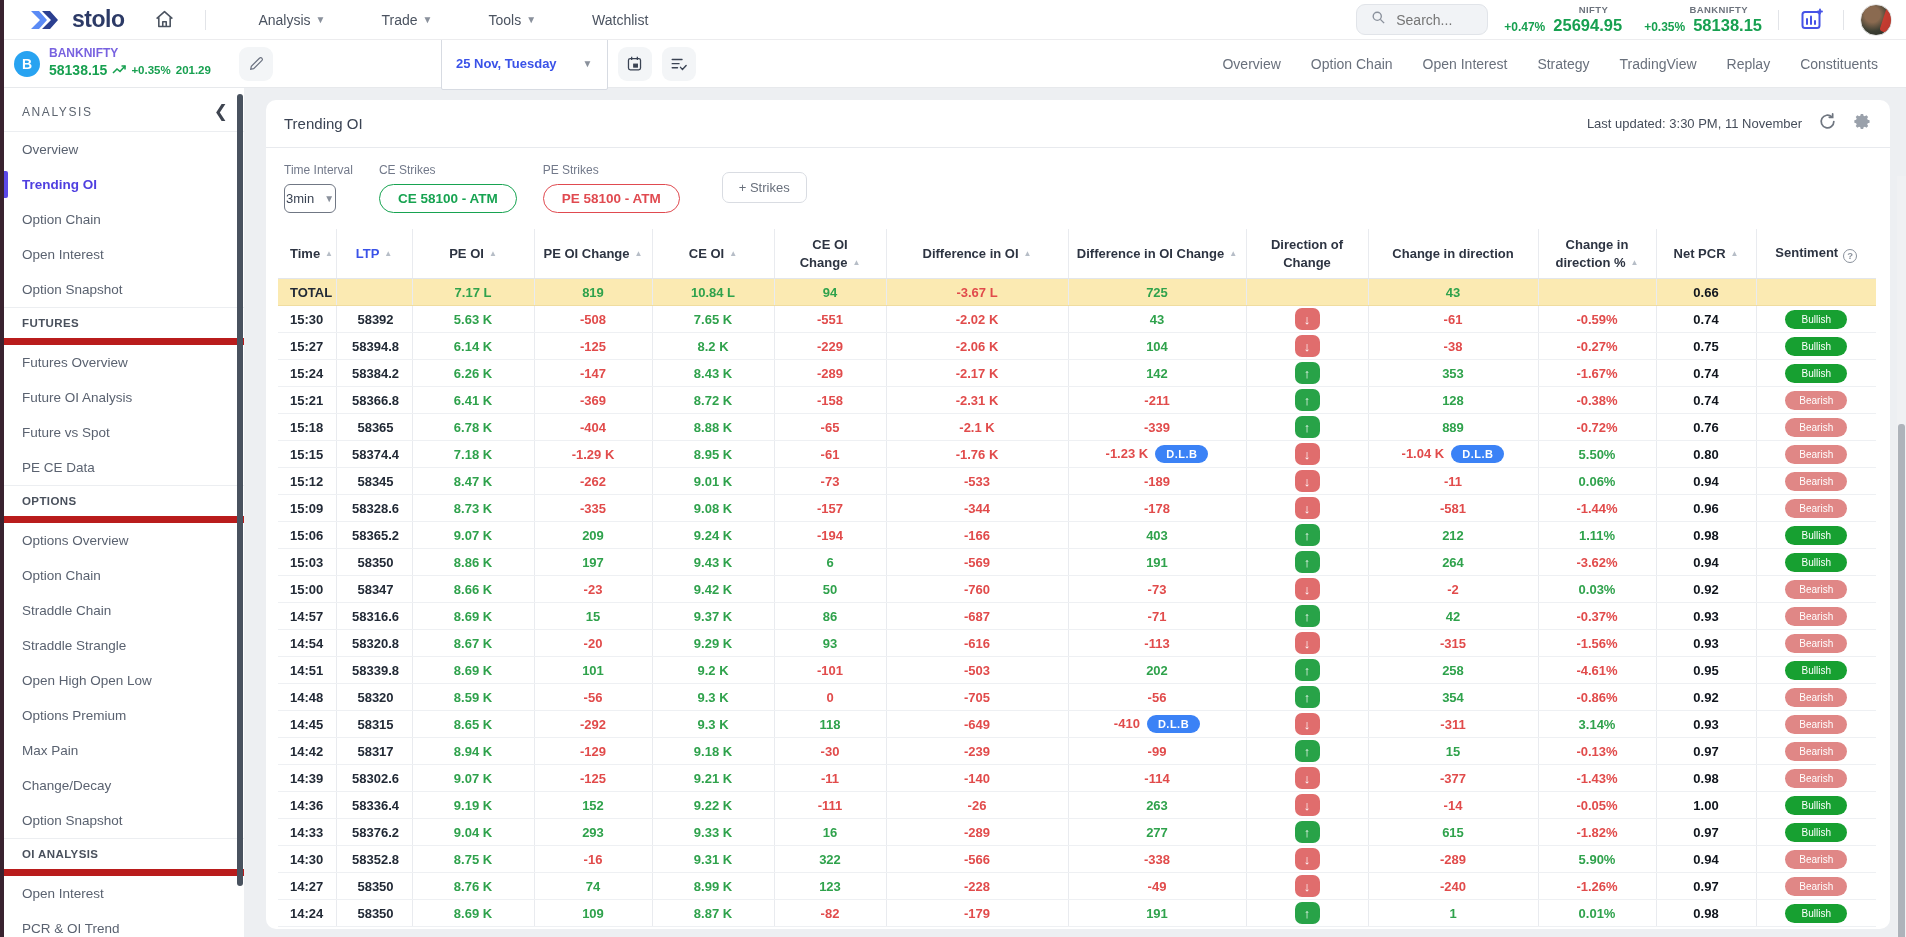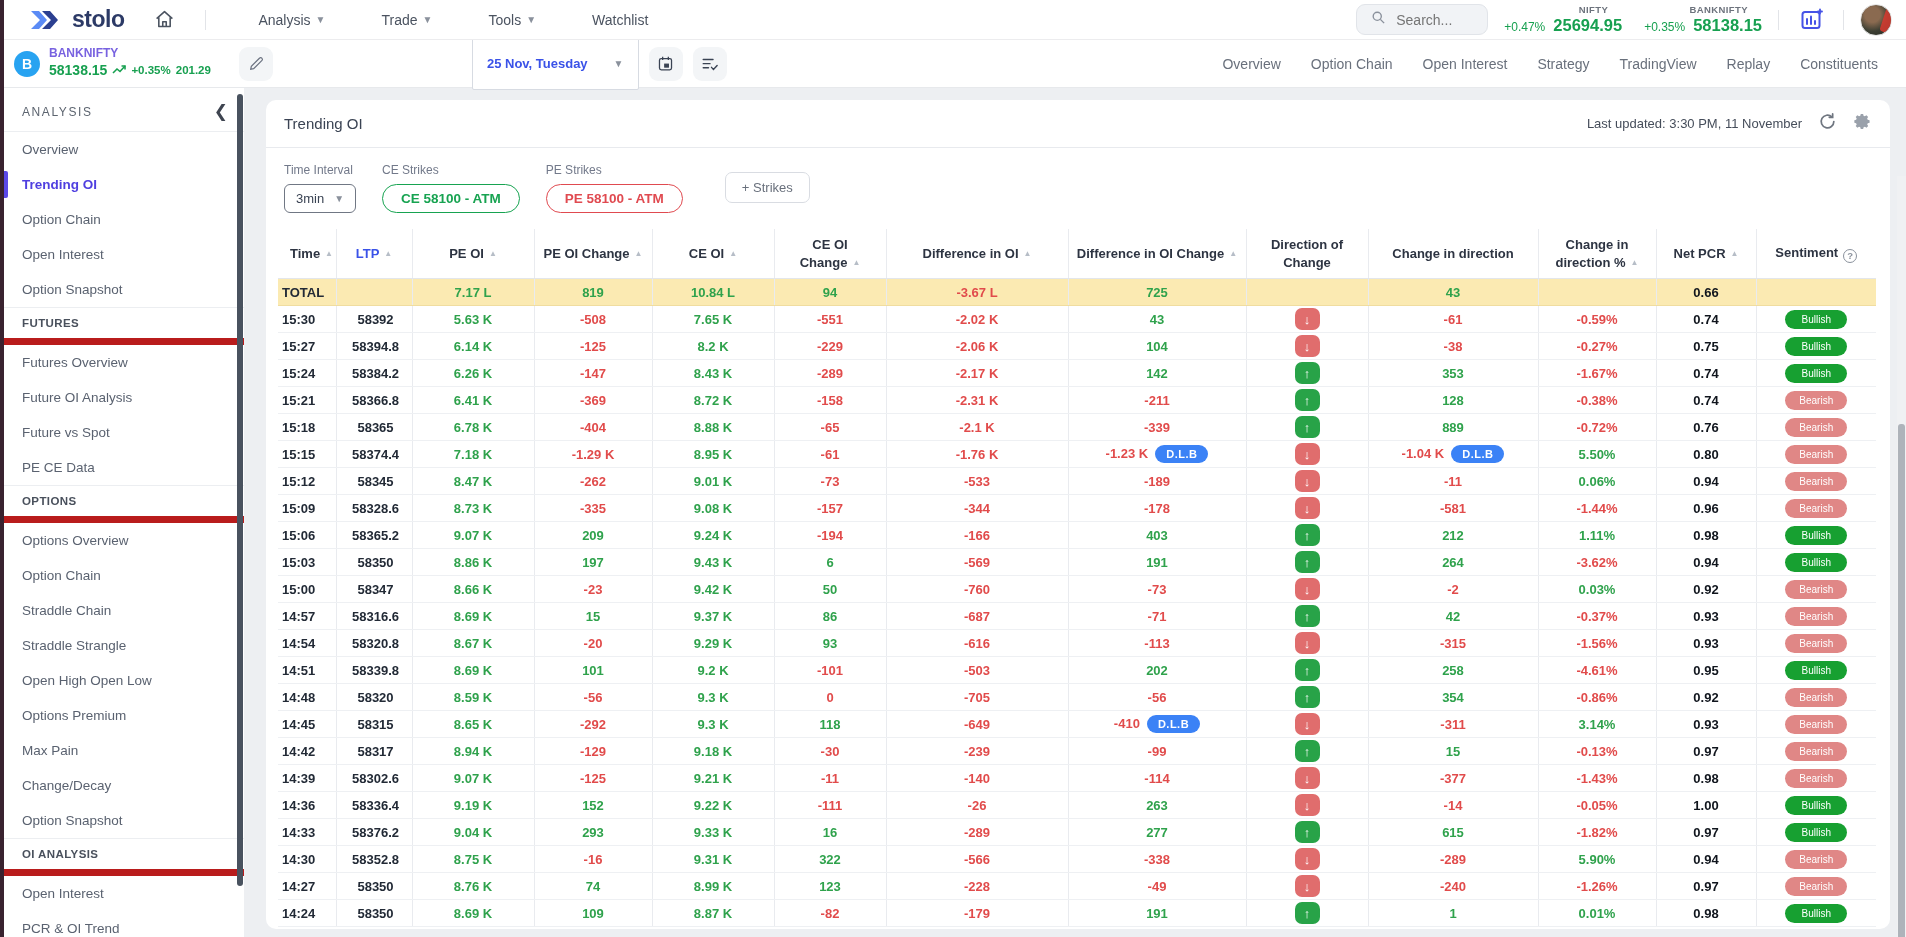--- a/index.html
+++ b/index.html
@@ -22,41 +22,41 @@
   .nav-menu { font-size:14px; color:#4b5360; display:flex; align-items:center; gap:5px; cursor:pointer; }
   .caret { font-size:10px; color:#8a919c; }
   .nav-right { display:flex; align-items:center; gap:16px; }
   .searchbox { display:flex; align-items:center; gap:8px; background:#f1f3f6; border:1px solid #e1e4e9;
                border-radius:9px; padding:5px 14px; width:132px; }
   .searchbox input { border:none; background:transparent; outline:none; width:100px; font-size:14px; color:#6b7280;
                      font-family:"Liberation Sans", sans-serif; }
   .ticker { display:flex; flex-direction:column; align-items:flex-end; line-height:1.1; }
   .ticker-name { font-size:9.5px; font-weight:bold; color:#6d737d; letter-spacing:0.4px; margin-right:14px; }
   .ticker-row { display:flex; align-items:baseline; gap:8px; }
-  .ticker-chg { font-size:12px; font-weight:normal; color:#17a050; }
+  .ticker-chg { font-size:12px; font-weight:bold; color:#17a050; }
   .ticker-val { font-size:16.5px; font-weight:bold; color:#17a050; }
   .avatar { width:32px; height:32px; border-radius:50%;
             background:radial-gradient(circle at 38% 32%, #8a6a50 0 28%, #3c3f33 60%, #23261f 100%);
             position:relative; overflow:hidden; border:1px solid #e5e5e5; }
   .avatar::after { content:""; position:absolute; right:-4px; top:2px; width:12px; height:26px; background:#d8392f; transform:rotate(18deg); border-radius:3px; opacity:.85; }
 
   
   .subheader { height:48px; background:#fff; display:flex; align-items:center; padding:0 28px 0 14px;
                border-bottom:1px solid #e7e9ec; position:relative; z-index:9; }
   .sym-badge { width:26px; height:26px; border-radius:50%; background:#28a3f1; color:#fff; font-weight:bold;
                font-size:14px; display:flex; align-items:center; justify-content:center; }
   .sym-block { margin-left:9px; line-height:1.15; }
   .sym-name { font-size:12px; font-weight:bold; color:#7862e0; }
   .sym-price-row { display:flex; align-items:center; gap:5px; }
   .sym-price { font-size:14px; font-weight:bold; color:#17a050; }
   .sym-chg { font-size:11.5px; font-weight:bold; color:#17a050; }
   .pencil-btn { margin-left:28px; width:36px; height:34px; border-radius:9px; background:#f3f5f7; }
   .date-area { display:flex; align-items:center; gap:10px; margin-left:168px; }
   .date-select { display:flex; align-items:center; gap:26px; border:1px solid #d7dbe2; border-radius:2px;
-                 background:#fff; padding:18px 14px; cursor:pointer;margin-left:31px; }
+                 background:#fff; padding:18px 14px; cursor:pointer; }
   .date-text { font-size:13px; font-weight:bold; color:#3a52e8; }
   .sq-btn { width:34px; height:34px; border-radius:9px; background:#f3f5f7; display:inline-flex; align-items:center; justify-content:center; cursor:pointer; }
   .subtabs { margin-left:auto; display:flex; align-items:center; gap:30px; }
   .subtab { font-size:14px; color:#69707c; cursor:pointer; }
 
   
   .mainwrap { display:flex; height:849px; position:relative; }
   .sidebar { width:240px; background:#fff; margin-left:4px; position:relative; flex-shrink:0; padding-top:2px; }
   .sb-head { display:flex; align-items:center; justify-content:space-between; padding:13px 16px 11px 18px;
              border-bottom:1px solid #eceef1; }
@@ -73,40 +73,40 @@
   .card-head { display:flex; align-items:center; justify-content:space-between; padding:12px 18px; border-bottom:1px solid #e8eaee; }
   .card-title { font-size:15px; color:#3a4353; }
   .card-head-right { display:flex; align-items:center; gap:16px; }
   .last-updated { font-size:13px; color:#454d5a; }
   .refresh-ic, .gear-ic { color:#7c828c; cursor:pointer; }
 
   .filters { display:flex; align-items:center; gap:26px; padding:15px 18px 14px; }
   .fgroup { display:flex; flex-direction:column; gap:7px; }
   .flabel { font-size:12px; color:#72798a; }
   .tselect { display:flex; align-items:center; gap:10px; border:1px solid #707784; border-radius:6px;
-             padding:6px 10px; font-size:13px; color:#3a4353; cursor:pointer; width:72px; justify-content:center; }
+             padding:6px 10px; font-size:13px; color:#3a4353; cursor:pointer; width:52px; justify-content:center; }
   .pill { border-radius:999px; padding:6px 18px; font-size:13.5px; font-weight:bold; background:#fff; cursor:pointer; }
   .pill.ce { border:1.5px solid #17a351; color:#17a351; }
   .pill.pe { border:1.5px solid #e04a50; color:#e04a50; }
   .add-strikes { border:1px solid #d9dce2; border-radius:7px; padding:7px 16px; font-size:13px; color:#69707c;
                  background:#fff; cursor:pointer; margin-left:16px; margin-bottom:1px; }
 
   
   table { border-collapse:collapse; table-layout:fixed; width:1598px; margin:2px 12px 0; }
   th, td { border-right:1px solid #e9ebef; padding:0 6px; }
   th:last-child, td:last-child { border-right:none; }
   thead th { font-size:13px; font-weight:bold; color:#2d3442; padding:7px 6px; vertical-align:middle;
              line-height:1.35; text-align:center; border-bottom:1px solid #e3e6ea; }
   thead th.left { text-align:left; padding-left:12px; }
   .sort-tri { font-size:8px; color:#b6bdc7; margin-left:5px; vertical-align:2px; }
   .ltp-head { color:#3a52e8; }
   .help { display:inline-flex; width:14px; height:14px; border:1.2px solid #8a919c; border-radius:50%;
           font-size:9.5px; color:#8a919c; align-items:center; justify-content:center; margin-left:5px; vertical-align:-2px; }
   tbody td { height:27px; font-size:13px; font-weight:bold; text-align:center; border-bottom:1px solid #eef0f3; }
-  td.left { text-align:left; padding-left:4px; }
+  td.left { text-align:left; padding-left:12px; }
   tr.total td { background:#fbeab2; border-bottom:1px solid #f0ddA0; }
   .c-dark { color:#222a36;padding-left:9px; }
   .green { color:#2fa24c; }
   .red { color:#e14b4b; }
   .pcr { color:#10151d; }
   .dir-chip { display:inline-flex; width:25px; height:22px; border-radius:7px; color:#fff; font-size:13px;
               font-weight:bold; align-items:center; justify-content:center; }
   .dir-up { background:#28a348; }
   .dir-down { background:#e06d6d; }
   .senti { display:inline-block; min-width:62px; padding:4px 10px; border-radius:12px; color:#fff; font-size:10px; font-weight:normal; }

